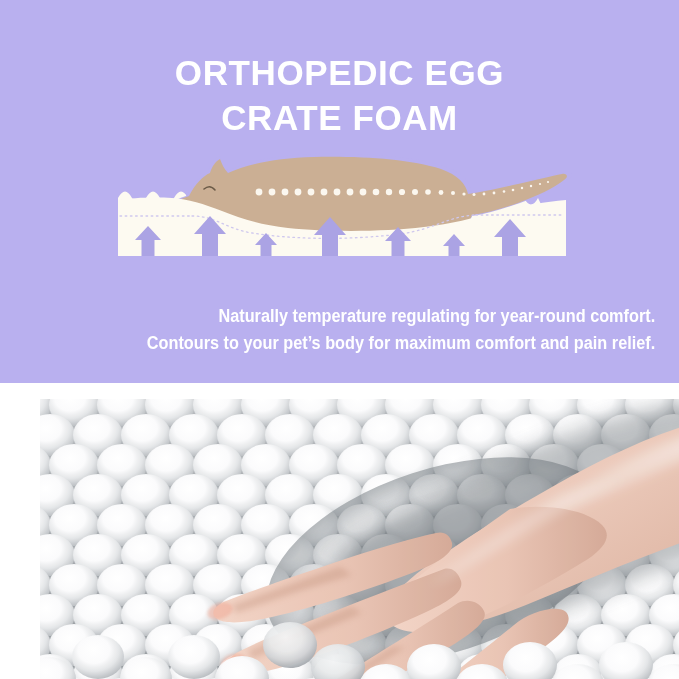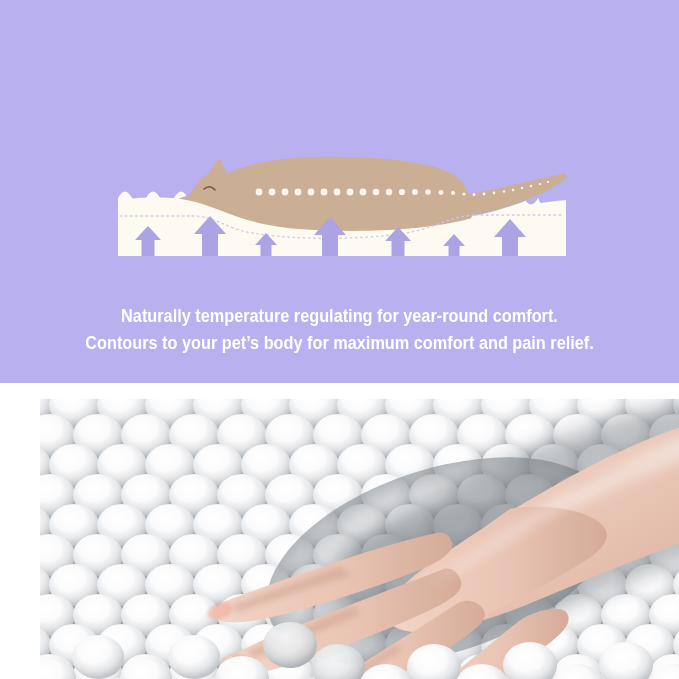--- a/index.html
+++ b/index.html
@@ -57,21 +57,21 @@
     display: block;
     width: 480px;
     height: 150px;
   }
 
   #subcopy {
     position: absolute;
     left: 0;
     top: 303px;
     width: 679px;
-    text-align: center;
+    text-align: right;
     color: #ffffff;
     font-family: "Liberation Sans Narrow", "Liberation Sans", sans-serif;
     font-weight: bold;
     font-size: 17.5px;
     line-height: 27px;
   }
   .subcopy-line {
     display: block;
     transform: scaleX(0.93);
   }
@@ -92,20 +92,22 @@
     height: 296px;
   }
 </style>
 </head>
 <body>
 
 <div id="page">
 
   <section id="info-panel">
 
+    <h1 id="headline">ORTHOPEDIC EGG
+CRATE FOAM</h1>
 
     <div id="illustration">
       <svg viewBox="0 0 480 150" xmlns="http://www.w3.org/2000/svg">
         <defs>
 
           <clipPath id="foamClip">
             <path d="M18,70
                      q7,-13 14,0 q7,13 14,0 q7,-13 14,0 q7,13 14,0
                      q7,-13 14,0 q7,13 14,0 q7,-13 14,0 q7,13 14,0
                      q7,-13 14,0 q7,13 14,0 q7,-13 14,0 q7,13 14,0

